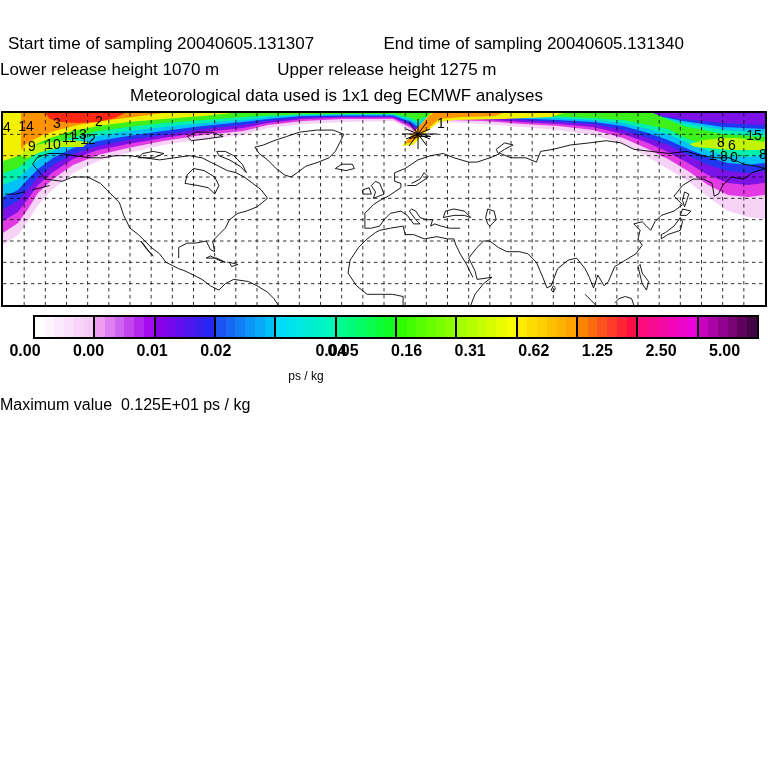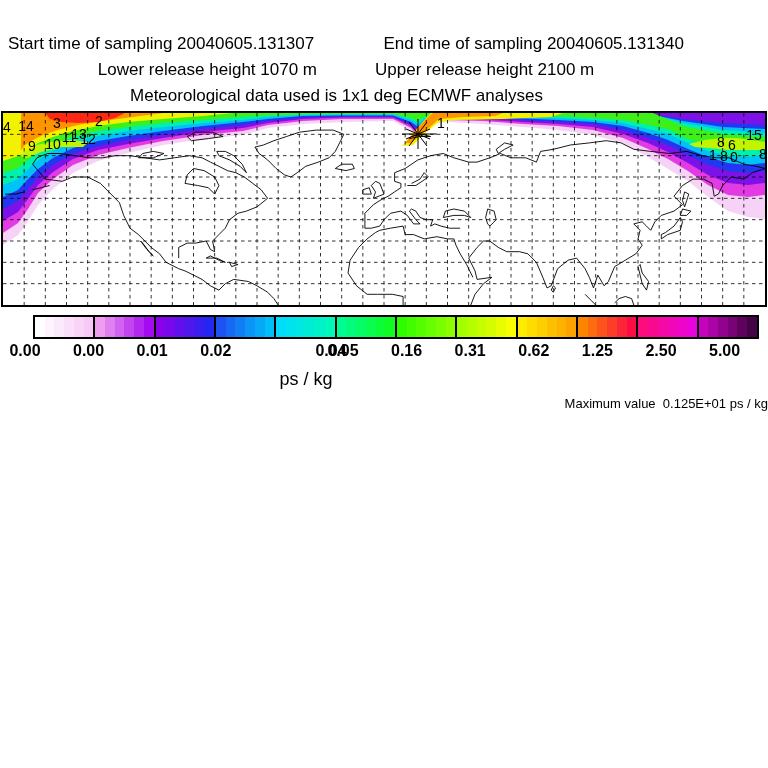--- a/index.html
+++ b/index.html
@@ -2,48 +2,48 @@
 <html><head>
 <meta charset="utf-8">
 <style>
   html,body{margin:0;padding:0;background:#fff;}
   .page{position:relative;width:768px;height:768px;background:#fff;overflow:hidden;
         font-family:"Liberation Sans", sans-serif;color:#000;}
   .title{position:absolute;top:6px;left:0;width:768px;text-align:center;
          padding-right:120px;box-sizing:border-box;font-size:18px;font-weight:bold;}
   .row{position:absolute;left:0;width:692px;display:flex;font-size:17px;box-sizing:border-box;}
   .row2{top:34px;justify-content:space-between;padding:0 8px;}
-  .row3{top:60px;justify-content:center;gap:58px;}
+  .row3{top:60px;gap:58px;}
   .row4{position:absolute;top:86px;left:0;width:768px;text-align:center;
         padding-right:95px;box-sizing:border-box;font-size:17px;}
   .map-frame{position:absolute;top:111px;left:1px;width:762px;height:192px;
              border:2px solid #000;background:#fff;}
   #map-svg{display:block;width:762px;height:192px;}
   .colorbar{position:absolute;top:315px;left:33px;width:722px;height:20px;
             border:2px solid #000;display:flex;}
   .cbcell{flex:1;display:flex;border-left:2px solid #000;}
   .cbcell:first-child{border-left:none;}
   .cbstep{flex:1;}
   .ticks{position:absolute;top:342px;left:0;width:768px;height:18px;}
   .tick{position:absolute;top:0;transform:translateX(-50%);font-size:16px;font-weight:bold;}
-  .units{position:absolute;top:369px;left:0;width:612px;text-align:center;font-size:18px;}
-  .maxline{position:absolute;top:396px;left:0;width:768px;text-align:right;
-           font-size:13px;white-space:pre;}
+  .units{position:absolute;top:369px;left:0;width:612px;text-align:center;font-size:12px;}
+  .maxline{position:absolute;top:396px;left:0;width:768px;text-align:left;
+           font-size:16px;white-space:pre;}
 </style>
 </head>
 <body>
 
 <div class="page">
   <div class="row row2">
     <span>Start time of sampling 20040605.131307</span>
     <span>End time of sampling 20040605.131340</span>
   </div>
   <div class="row row3">
     <span>Lower release height 1070 m</span>
-    <span>Upper release height 2100 m</span>
+    <span>Upper release height 1275 m</span>
   </div>
   <div class="row4">Meteorological data used is 1x1 deg ECMWF analyses</div>
 
   <div class="map-frame">
     <svg id="map-svg" viewBox="0 0 762 192">
         <path d="M0,0L762,0L762,106L745,104L725,98L705,84L685,68L665,56L645,44L620,30L590,22L555,17L520,14L480,11L445,9L432,10L422,16L415,27L408,18L390,8L340,9L300,11L265,15L240,22L200,26L160,32L125,40L95,48L70,60L50,76L35,92L25,108L15,122L0,132Z" fill="#f7d2f7"></path>
         <path d="M0,0L762,0L762,82L745,84L725,82L705,72L685,58L665,46L645,36L620,25L590,17L555,13L520,11L480,8L445,7L432,8L422,13L415,23L408,15L390,6L340,6L300,8L265,12L240,18L200,22L160,28L125,35L95,42L70,52L50,66L35,80L25,96L15,110L0,120Z" fill="#e23be4"></path>
         <path d="M0,0L762,0L762,70L745,72L725,70L705,62L685,50L665,39L645,30L620,21L590,14L555,11L520,9L480,6.5L445,5.5L432,7L422,11L415,20L408,13L390,4.5L340,4.5L300,6L265,10L240,15L200,19L160,25L125,31L95,37L70,46L50,59L35,72L25,86L15,99L0,108Z" fill="#7d12e8"></path>
         <path d="M0,0L640,0L680,6L720,10L762,12L762,58L745,60L725,58L705,52L685,42L665,32L645,25L620,17L590,11L555,9L520,7L480,5L445,4.5L432,6L422,9L415,17L408,11L390,3.5L340,3.5L300,4.5L265,8L240,12L200,16L160,22L125,27L95,33L70,41L50,52L35,64L25,76L15,88L0,96Z" fill="#2337f0"></path>
         <path d="M0,0L640,0L680,8L720,14L762,16L762,50L745,52L725,50L705,44L685,36L665,27L645,20L620,13L590,9L555,7L520,5.5L480,4L445,3.5L432,5L422,7L415,14L408,9L390,2.5L340,2.5L300,3L265,6L240,9L200,13L160,18L125,23L95,28L70,35L50,45L35,56L25,66L15,77L0,84Z" fill="#00c2f8"></path>

